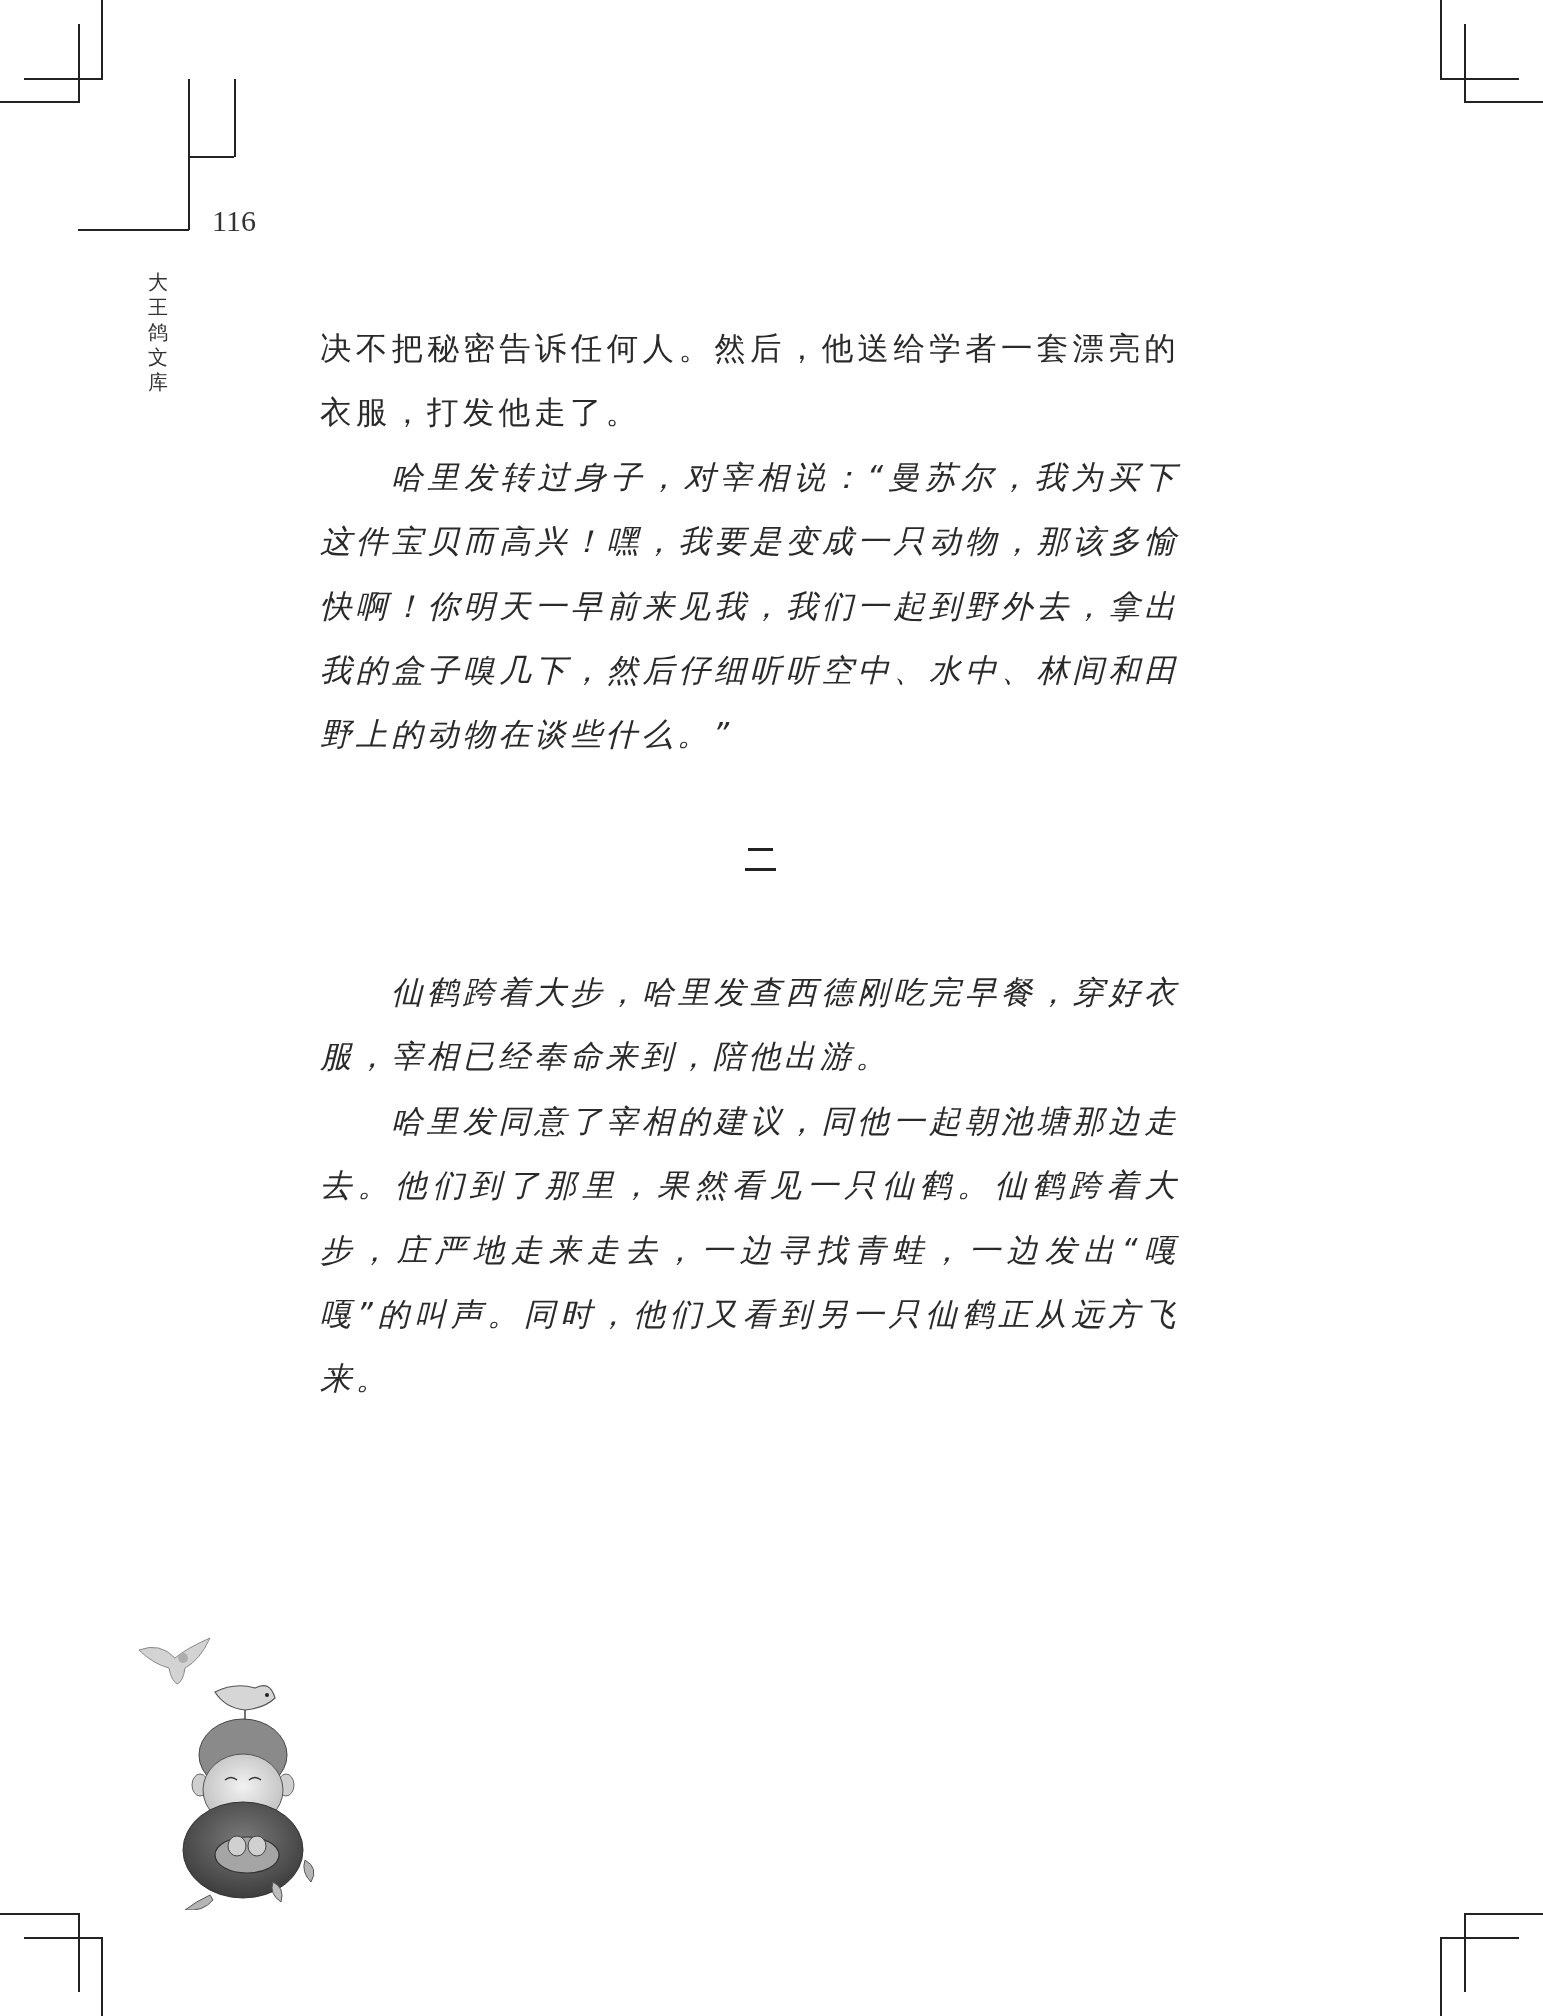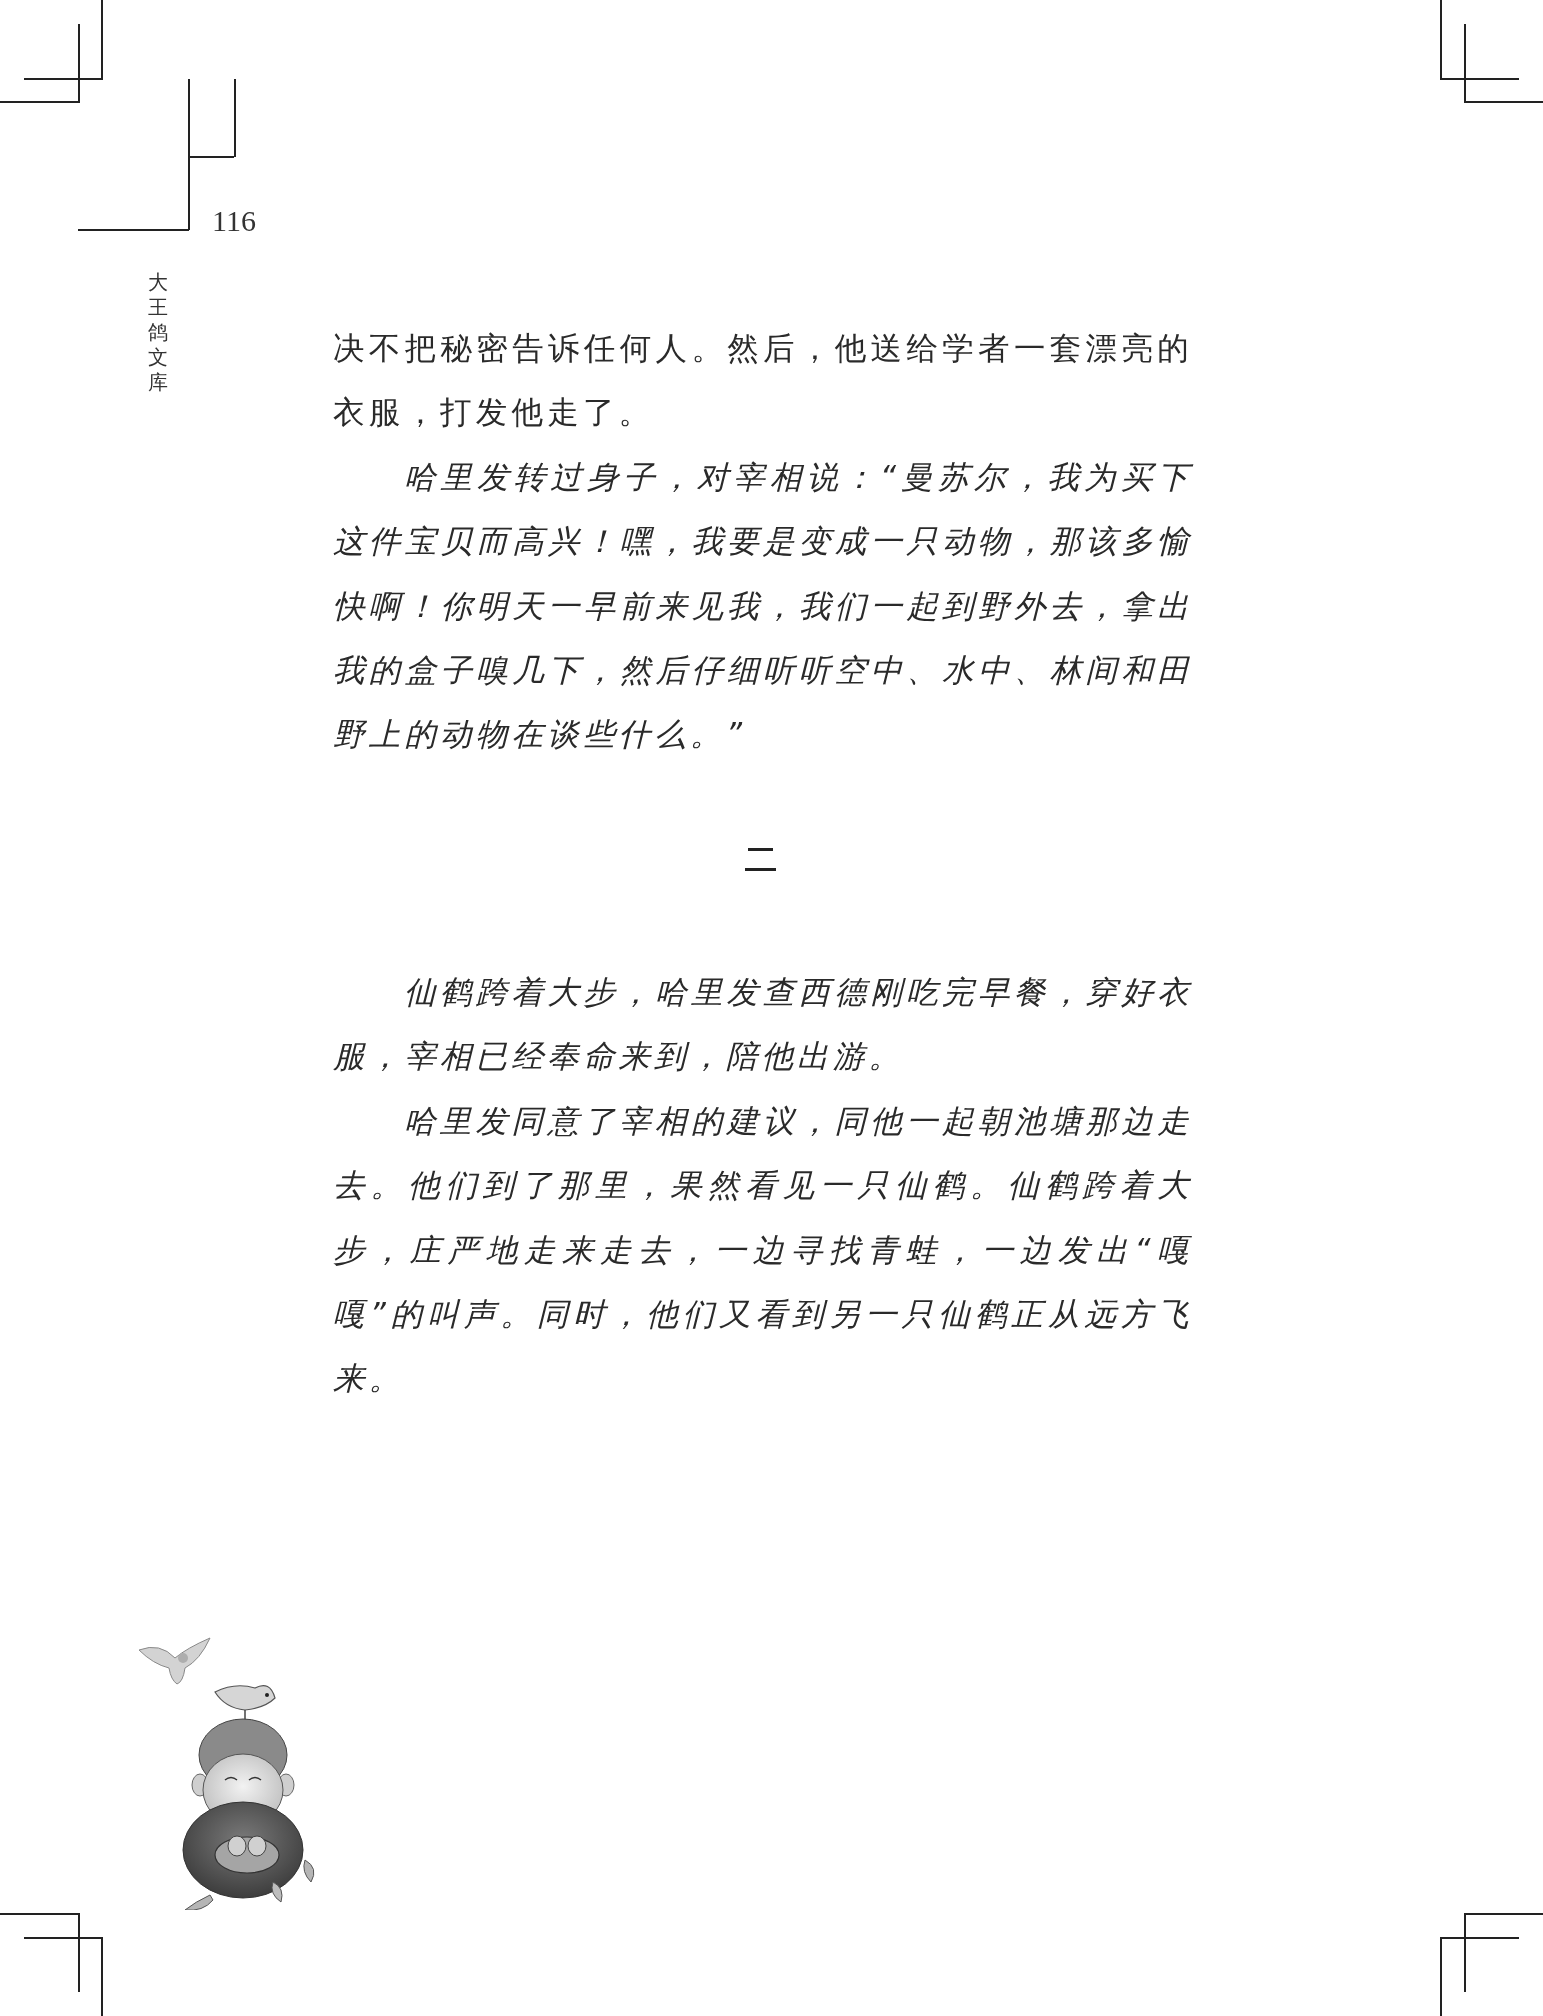--- a/index.html
+++ b/index.html
@@ -36,21 +36,21 @@
       width: 24px;
       font-size: 20px;
       line-height: 25px;
       color: #333;
       text-align: center;
     }
     .side-title span { display: block; }
 
     .body-text {
       position: absolute;
-      left: 333px;
+      left: 320px;
       width: 860px;
       font-size: 31.5px;
       line-height: 64.4px;
       color: #2a2a2a;
       letter-spacing: 4.2px;
       text-align: justify;
     }
     .body-text p {
       margin: 0;
       text-indent: 0;

